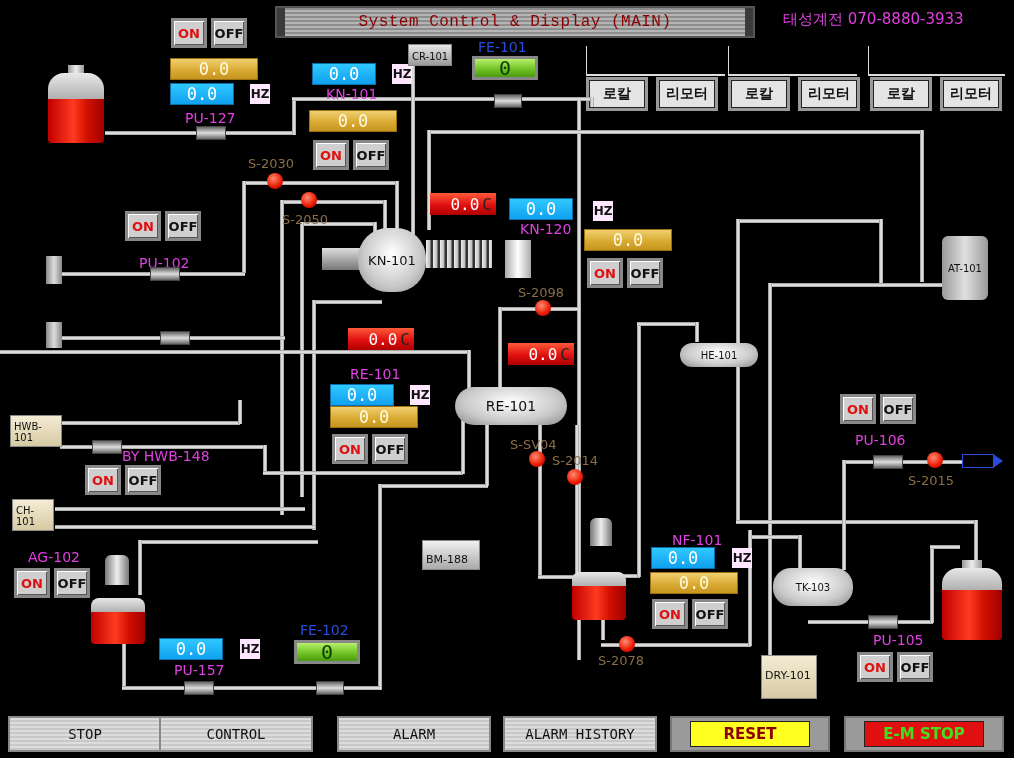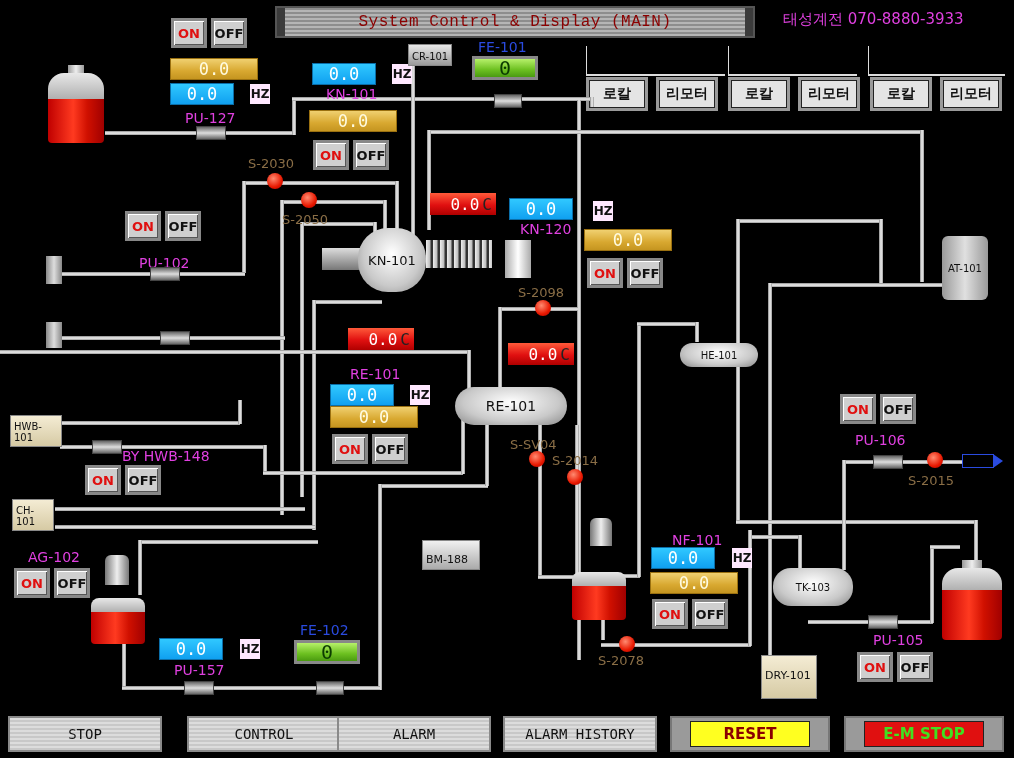--- a/index.html
+++ b/index.html
@@ -328,21 +328,21 @@
     <div class="neck" style="left:20px;top:0;width:20px;height:8px;"></div>
     <div class="top" style="top:8px;height:22px;"></div>
     <div class="body" style="height:50px;"></div>
   </div>
 
   <div class="box-eq" style="left:761px;top:655px;width:56px;height:44px;font-size:11px;align-items:center;">
       <span>DRY-101</span>
     </div>
 
   <div class="nav-btn" style="left:8px;width:154px;">STOP</div>
-  <div class="nav-btn" style="left:187px;width:154px;">CONTROL</div>
+  <div class="nav-btn" style="left:159px;width:154px;">CONTROL</div>
   <div class="nav-btn" style="left:337px;width:154px;">ALARM</div>
   <div class="nav-btn" style="left:503px;width:154px;">ALARM HISTORY</div>
   <div class="nav-special" style="left:670px;width:160px;">
     <span style="background:#ffff20;color:#8b0000;">RESET</span>
   </div>
   <div class="nav-special" style="left:844px;width:160px;">
     <span style="background:#e01010;color:#40e020;">E-M STOP</span>
   </div>
 
 </div>

